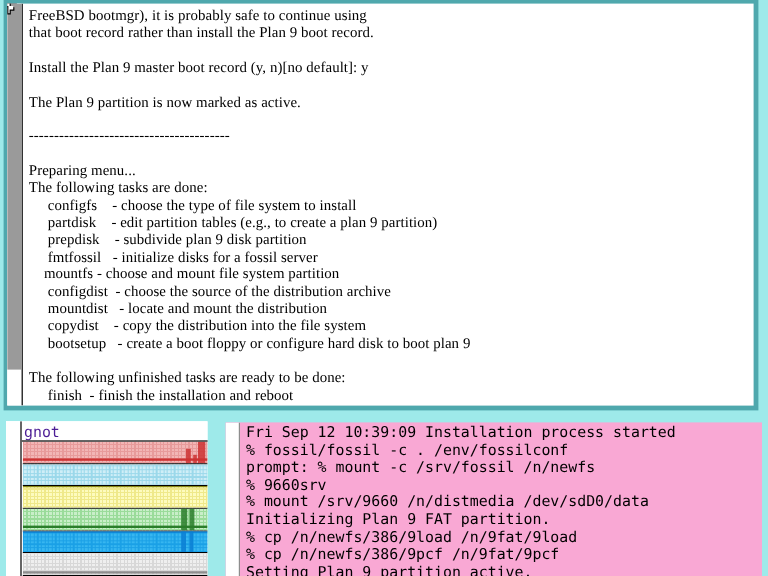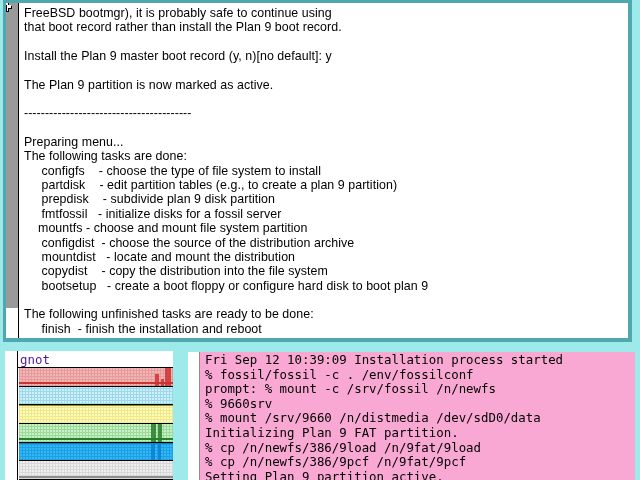--- a/index.html
+++ b/index.html
@@ -68,21 +68,21 @@
     width: 12px;
     height: 305px;
     background: #9a9a9a;
   }
   #term-text {
     position: absolute;
     left: 18px;
     top: 3px;
     right: 2px;
     white-space: pre;
-    font-family: Liberation Sans, sans-serif;
+    font-family: Liberation Serif, serif;
     font-size: 12.4px;
     line-height: 14.35px;
     color: #000000;
     letter-spacing: 0.06px;
     z-index: 2;
   }
   #term-text .line { height: 14.35px; }
 
   
   #stats-window {

